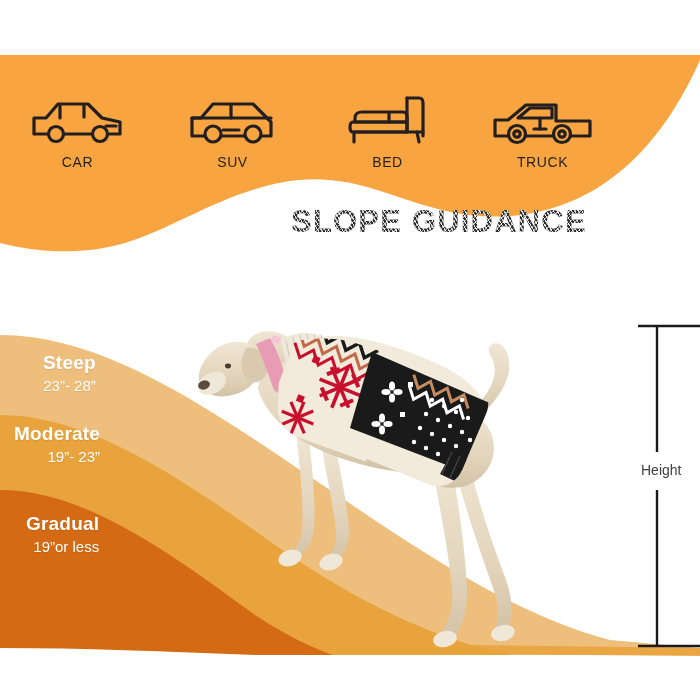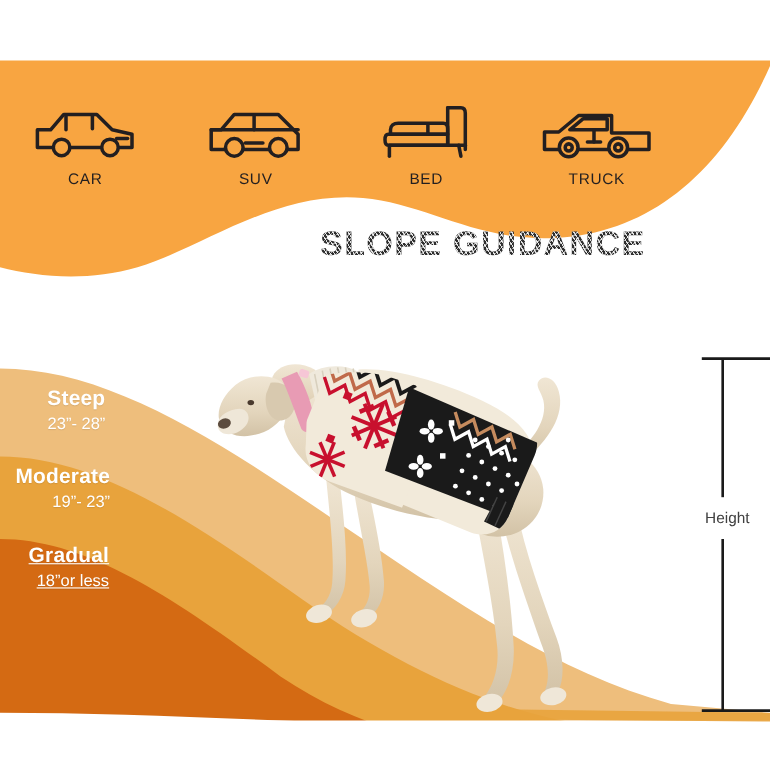--- a/index.html
+++ b/index.html
@@ -54,21 +54,21 @@
     font-size:19px; font-weight:bold; letter-spacing:.2px; line-height:1.1;
     text-shadow:0 1px 1px rgba(0,0,0,.10);
   }
   .slope-label .range {
     font-size:15px; line-height:1.35; margin-top:2px;
     text-shadow:0 1px 1px rgba(0,0,0,.10);
     text-align:right;
   }
   #slope-steep    { left:30px;  top:353px;margin-left:13px; }
   #slope-moderate { left:14px;  top:424px; }
-  #slope-gradual  { left:26px;  top:496px;text-decoration:underline; }
+  #slope-gradual  { left:26px;  top:514px; }
 
   
   .height-label {
     position:absolute; left:641px; top:462px;
     font-size:14px; color:#404040;
     font-family:"Liberation Sans", sans-serif;
   }
 </style>
 </head>
 <body>
@@ -348,18 +348,18 @@
   <div class="slope-label" id="slope-steep">
     <div class="tier">Steep</div>
     <div class="range">23”- 28”</div>
   </div>
   <div class="slope-label" id="slope-moderate">
     <div class="tier">Moderate</div>
     <div class="range">19”- 23”</div>
   </div>
   <div class="slope-label" id="slope-gradual">
     <div class="tier">Gradual</div>
-    <div class="range">18”or less</div>
+    <div class="range">19”or less</div>
   </div>
 
   <div class="height-label">Height</div>
 
 </div>
 
 </body></html>

